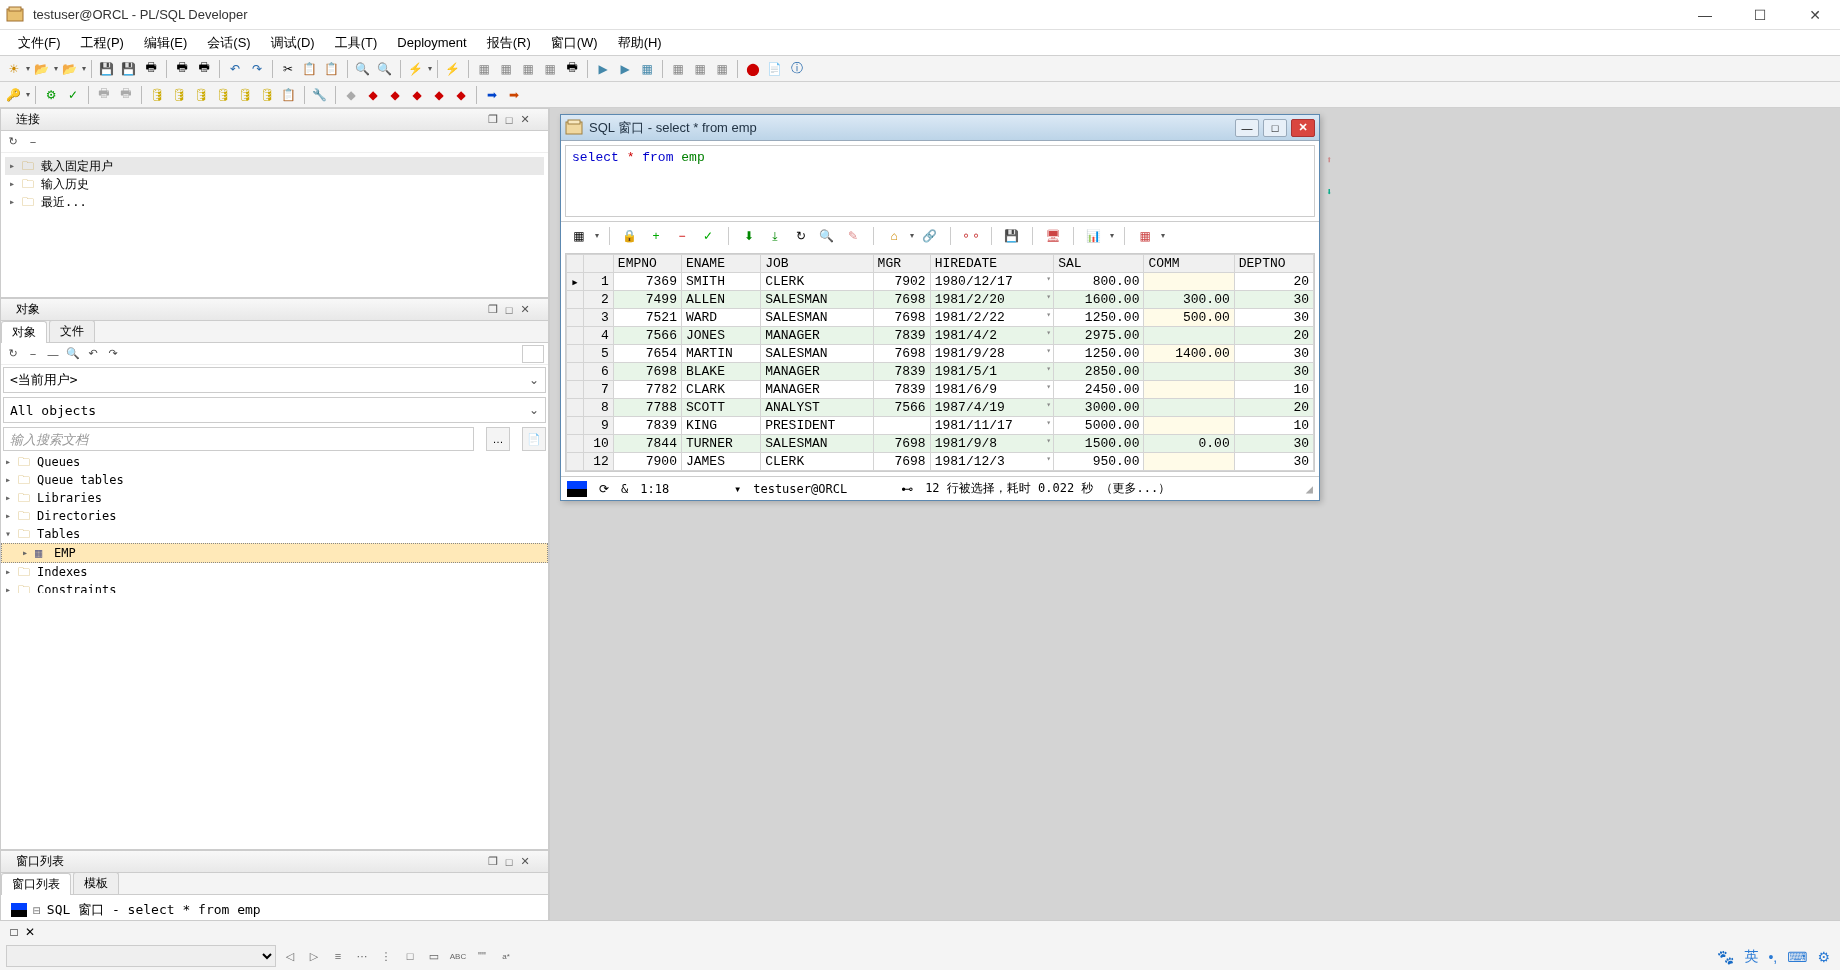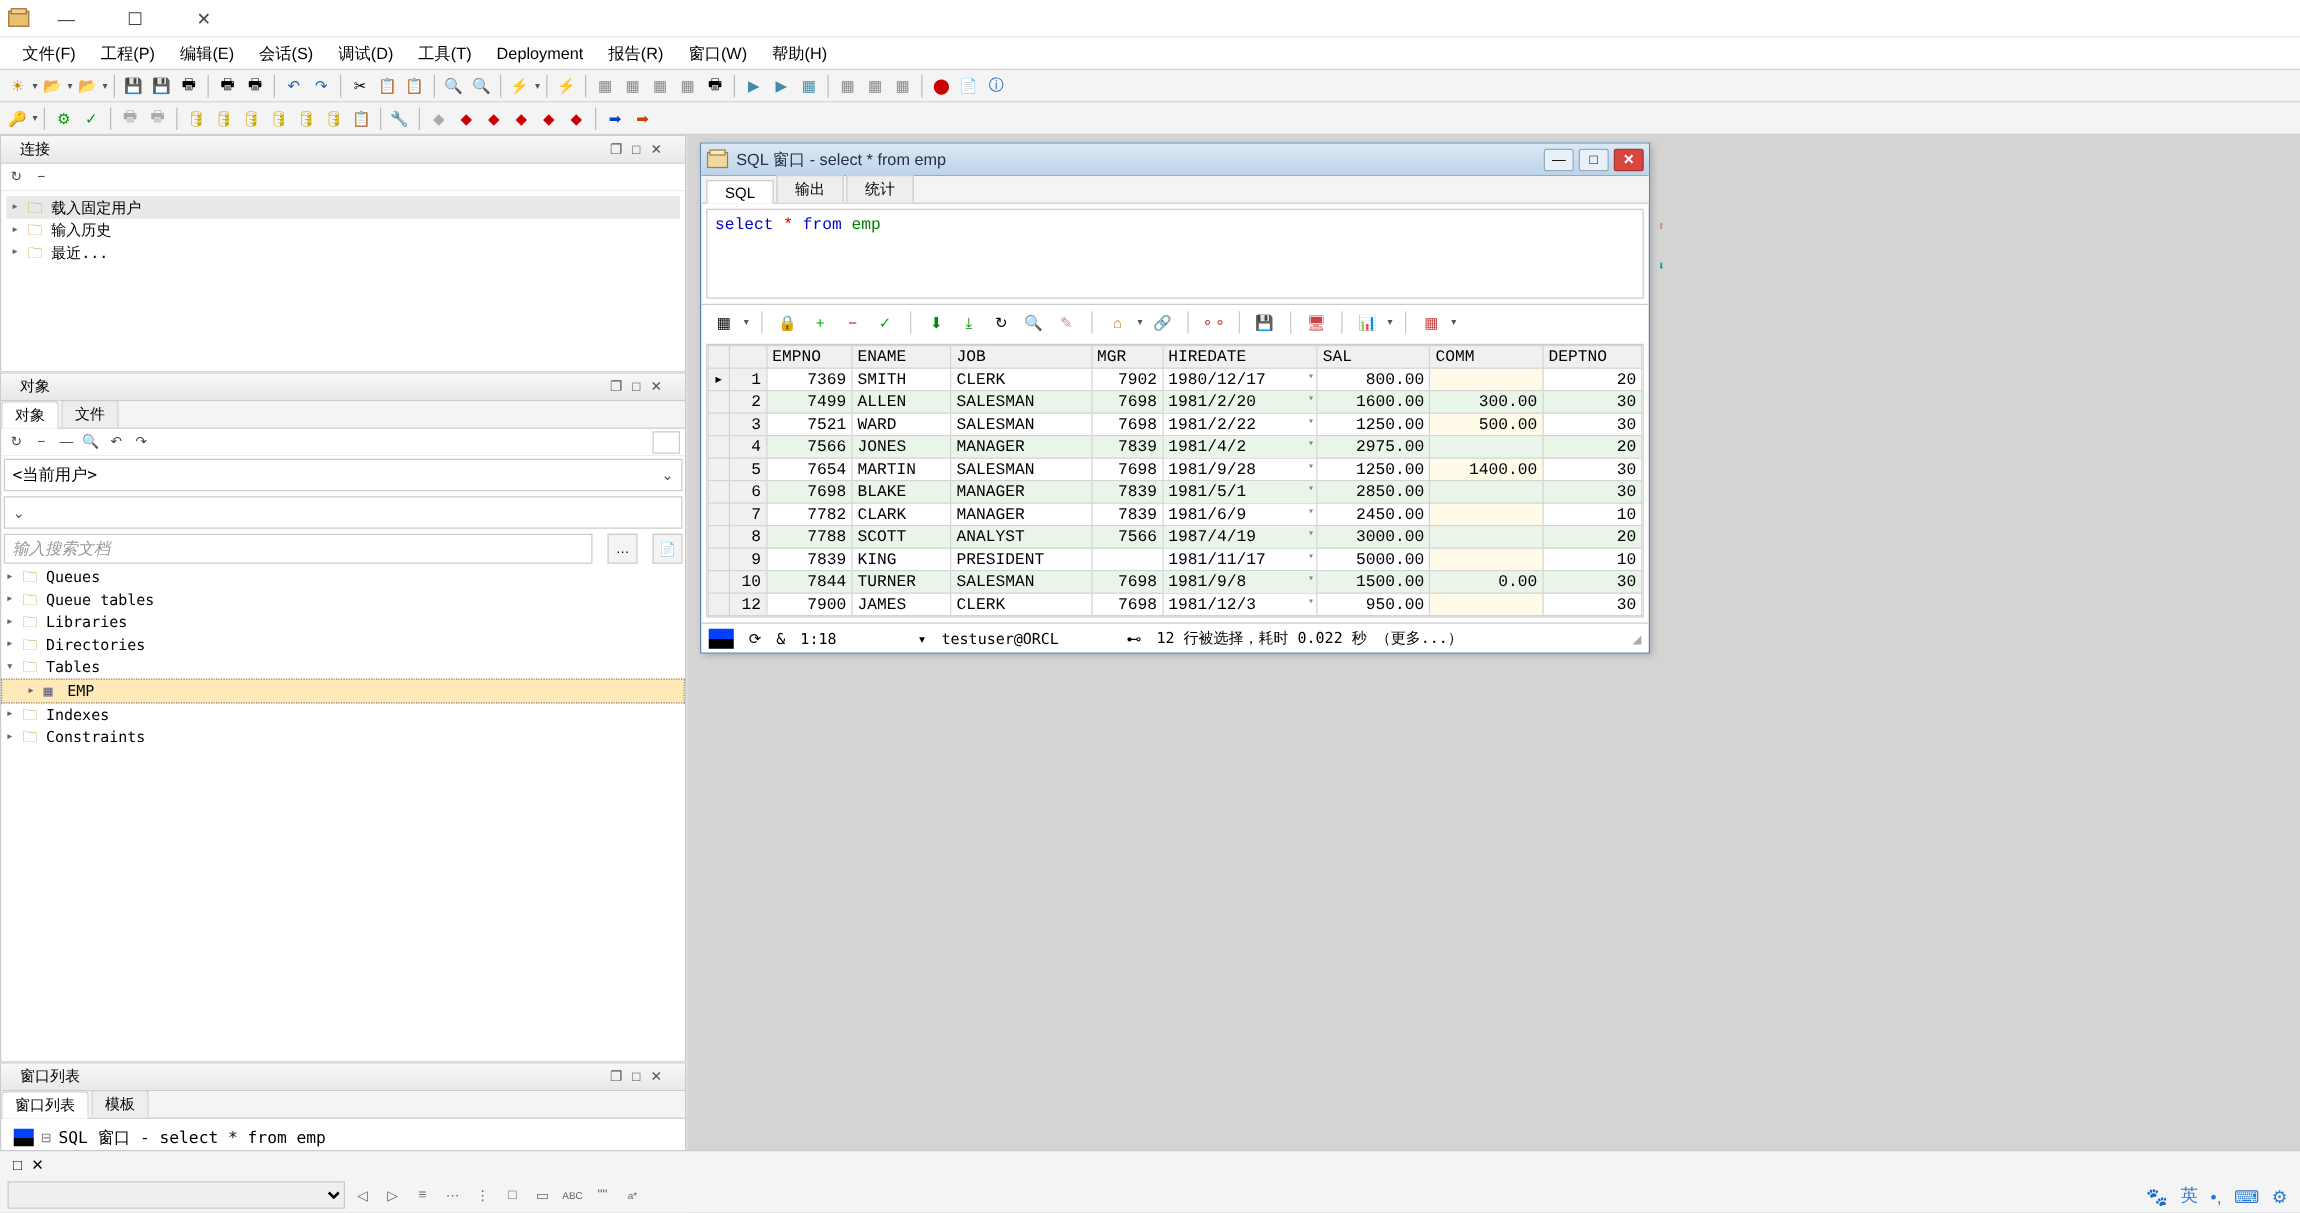--- a/index.html
+++ b/index.html
@@ -122,20 +122,21 @@
 </head>
 <body>
 
 <div class="title-bar">
   <span class="app-icon">
     <svg viewBox="0 0 20 20">
         <rect x="2" y="4" width="16" height="12" fill="#e8c070" stroke="#a07030"></rect>
         <rect x="4" y="2" width="12" height="4" fill="#f0d090" stroke="#a07030"></rect>
       </svg>
   </span>
+  <span class="title">testuser@ORCL - PL/SQL Developer</span>
   <div class="win-btns">
     <span>—</span>
     <span>☐</span>
     <span>✕</span>
   </div>
 </div>
 
 <div class="menu-bar" id="menu-bar">
     <span class="item">文件(F)</span>
     <span class="item">工程(P)</span>
@@ -284,20 +285,21 @@
         <span>↶</span>
         <span>↷</span>
         <span style="flex:1"></span>
         <span style="border:1px solid #ccc;width:22px;height:18px;"></span>
       </div>
       <div class="drop-row">
         <span class="txt">&lt;当前用户&gt;</span>
         <span class="arrow">⌄</span>
       </div>
       <div class="drop-row">
+        <span class="txt">All objects</span>
         <span class="arrow">⌄</span>
       </div>
       <div class="search-row">
         <input type="text" placeholder="输入搜索文档" style="">
         <span class="sbtn">…</span>
         <span class="sbtn">📄</span>
       </div>
       <div class="obj-scroll">
         <div class="tree" id="obj-tree">
             <div class="tree-item">
@@ -372,25 +374,20 @@
           <svg viewBox="0 0 18 18">
               <rect x="1" y="3" width="16" height="12" fill="#f0d8a0" stroke="#a08040"></rect>
               <rect x="3" y="1" width="12" height="4" fill="#f8e8c0" stroke="#a08040"></rect>
             </svg>
         </span>
         <span class="text">SQL 窗口 - select * from emp</span>
         <span class="wbtn">—</span>
         <span class="wbtn">□</span>
         <span class="wbtn close">✕</span>
       </div>
-      <div class="sql-tabs" id="sql-tabs">
-          <span class="stab active">SQL</span>
-          <span class="stab">输出</span>
-          <span class="stab">统计</span>
-        </div>
       <div class="sql-editor">
         <span class="kw-select">select</span>
         <span class="kw-star">*</span>
         <span class="kw-from">from</span>
         <span class="kw-tbl">emp</span>
         <div class="nav-arrows">
           <span style="color:#c88;">⬆</span>
           <span style="color:#0a8;">⬇</span>
         </div>
       </div>

